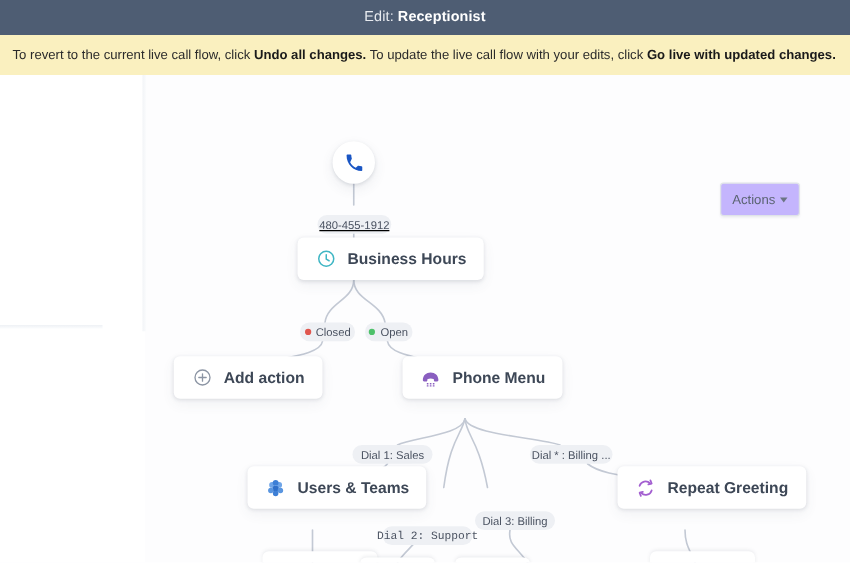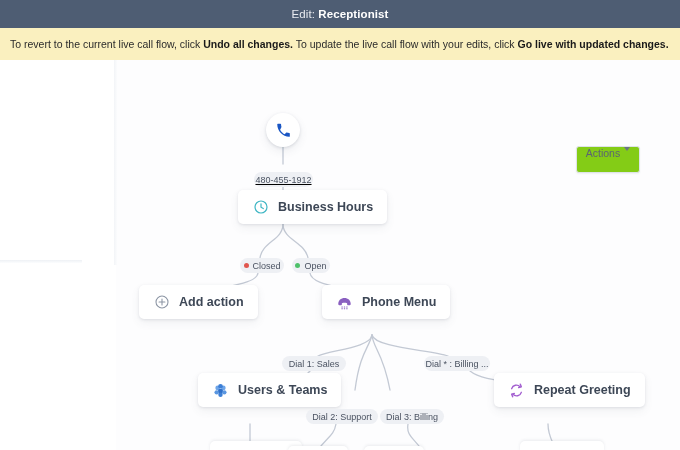--- a/index.html
+++ b/index.html
@@ -100,26 +100,26 @@
     left: 0; top: 0;
     width: 680px; height: 390px;
   }
 
   
   .actions-btn {
     position: absolute;
     left: 576px; top: 86px;
     width: 62px;
     height: 25px;
-    background: #84cc16;
+    background: #c4b5fd;
     border: 1px solid #dfe3e8;
     border-radius: 3px;
     box-shadow: 0 1px 2px rgba(60,70,90,0.07);
     display: flex;
-    align-items: flex-start;
+    align-items: center;
     justify-content: center;
     gap: 4px;
     cursor: pointer;
   }
   .actions-label {
     font-size: 10.5px;
     color: #5b6472;
   }
   .caret-down {
     width: 0; height: 0;
@@ -354,21 +354,21 @@
         <svg width="17" height="17" viewBox="0 0 24 24" aria-hidden="true">
           <path d="M5.2 9.4A7 7 0 0 1 17 6.6" fill="none" stroke="#a35fd0" stroke-width="2" stroke-linecap="round"></path>
           <path d="M18.8 14.6A7 7 0 0 1 7 17.4" fill="none" stroke="#a35fd0" stroke-width="2" stroke-linecap="round"></path>
           <path d="M17.4 3.2l1.4 3.6-3.7 1" fill="none" stroke="#a35fd0" stroke-width="2" stroke-linecap="round" stroke-linejoin="round"></path>
           <path d="M6.6 20.8l-1.4-3.6 3.7-1" fill="none" stroke="#a35fd0" stroke-width="2" stroke-linecap="round" stroke-linejoin="round"></path>
         </svg>
       </span>
       <span class="node-label">Repeat Greeting</span>
     </div>
 
-    <div class="pill" style="left:306px; top:349px; width:72px;">
+    <div class="pill" style="left:306px; top:361px; width:72px;font-family:Liberation Mono, monospace;">
       <span class="pill-text">Dial 2: Support</span>
     </div>
 
     <div class="pill" style="left:380px; top:349px; width:64px;">
       <span class="pill-text">Dial 3: Billing</span>
     </div>
 
     <div class="node-stub" style="left:210px; top:381px; width:92px;"></div>
     <div class="node-stub" style="left:288px; top:386px; width:60px;"></div>
     <div class="node-stub" style="left:364px; top:386px; width:60px;"></div>

